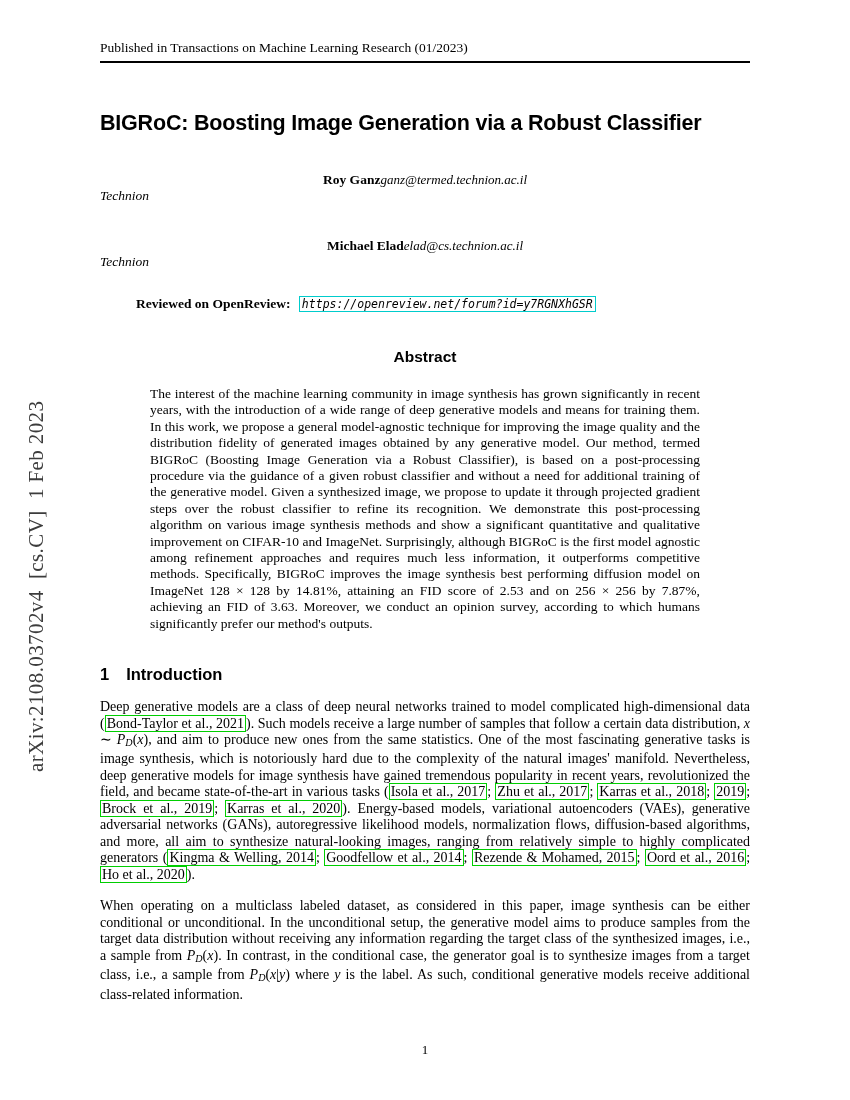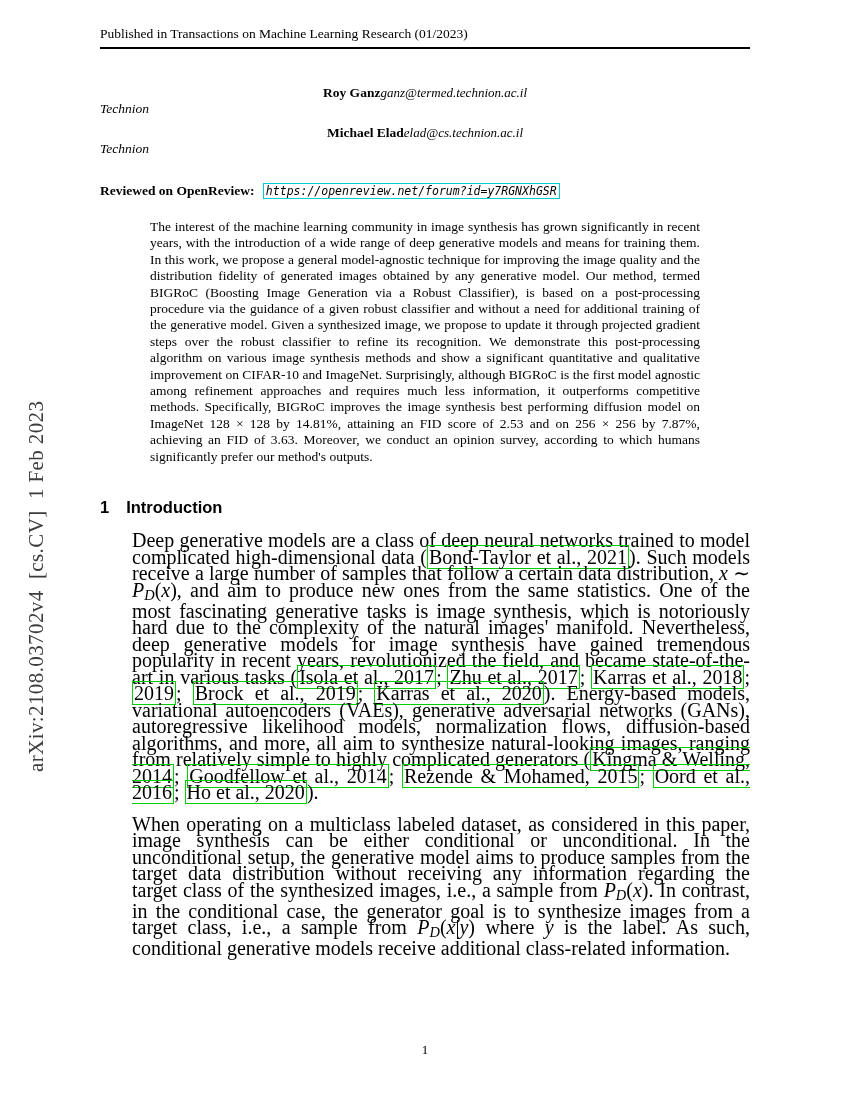--- a/index.html
+++ b/index.html
@@ -21,39 +21,39 @@
     transform: rotate(-90deg);
     transform-origin: 0 0;
     font-size: 21px;
     color: #3c3c3c;
     white-space: pre;
     letter-spacing: 0.4px;
   }
 
   .content { position: absolute; left: 100px; top: 0; width: 650px; }
 
-  .pub-header { padding-top: 26px; font-size: 13.5px; }
+  .pub-header { padding-top: 40px; font-size: 13.5px; }
   .header-rule { margin-top: 5px; height: 2px; background: #000; }
 
   .title {
     margin-top: 48px;
     font-family: "Liberation Sans", sans-serif;
     font-weight: bold;
     font-size: 21.5px;
     letter-spacing: -0.2px;
   }
 
   .author-block { margin-top: 36px; font-size: 13.5px; }
-  .author-block.second { margin-top: 7px; }
+  .author-block.second { margin-top: 33px; }
   .author-row { display: flex; justify-content: center; align-items: baseline; }
   .author-name { font-weight: bold; }
   .author-email { font-style: italic; font-size: 13px; }
   .author-affil { font-style: italic; line-height: 16.5px; }
 
-  .review-row { margin-top: 26px; font-size: 13.5px; }
+  .review-row { margin-top: 26px; font-size: 13.5px; margin-left: 36px; }
   .review-label { font-weight: bold; }
   .review-url {
     font-family: "DejaVu Sans Mono", monospace;
     font-style: italic;
     font-size: 11.5px;
     border: 1px solid var(--url-color, #00cccc);
     padding: 0 2px;
     margin-left: 5px;
   }
 
@@ -74,24 +74,23 @@
   .section-heading {
     margin-top: 33px;
     font-family: "Liberation Sans", sans-serif;
     font-size: 16.5px;
     font-weight: bold;
   }
   .sec-num { margin-right: 17px; }
 
   .body-para {
     margin-top: 15px;
-    font-size: 20px;
+    font-size: 14px;
     line-height: 16.5px;
     text-align: justify;
-    margin-left: 32px;
   }
 
   .seg-cite { border: 1px solid var(--cite-color, #00ce00); padding: 0 1px; }
   .seg-i { font-style: italic; }
   .seg-sub { font-style: italic; font-size: 0.72em; vertical-align: -0.18em; }
 
   .page-number {
     position: absolute;
     top: 1042px;
     left: 0;
@@ -106,20 +105,21 @@
 <div class="page">
 
   <div class="arxiv-watermark">arXiv:2108.03702v4  [cs.CV]  1 Feb 2023</div>
 
   <div class="content">
 
     <div class="pub-header">Published in Transactions on Machine Learning Research (01/2023)</div>
 
     <div class="header-rule"></div>
 
+    <h1 class="title">BIGRoC: Boosting Image Generation via a Robust Classifier</h1>
 
     <div class="author-block">
       <div class="author-row">
         <span class="author-name">Roy Ganz</span>
         <span class="author-email">ganz@termed.technion.ac.il</span>
       </div>
       <div class="author-affil">Technion</div>
     </div>
 
     <div class="author-block second">
@@ -128,20 +128,21 @@
         <span class="author-email">elad@cs.technion.ac.il</span>
       </div>
       <div class="author-affil">Technion</div>
     </div>
 
     <div class="review-row">
       <span class="review-label">Reviewed on OpenReview:</span>
       <span class="review-url">https://openreview.net/forum?id=y7RGNXhGSR</span>
     </div>
 
+    <h2 class="abstract-heading">Abstract</h2>
 
     <p class="abstract-body">The interest of the machine learning community in image synthesis has grown significantly in recent years, with the introduction of a wide range of deep generative models and means for training them. In this work, we propose a general model-agnostic technique for improving the image quality and the distribution fidelity of generated images obtained by any generative model. Our method, termed BIGRoC (Boosting Image Generation via a Robust Classifier), is based on a post-processing procedure via the guidance of a given robust classifier and without a need for additional training of the generative model. Given a synthesized image, we propose to update it through projected gradient steps over the robust classifier to refine its recognition. We demonstrate this post-processing algorithm on various image synthesis methods and show a significant quantitative and qualitative improvement on CIFAR-10 and ImageNet. Surprisingly, although BIGRoC is the first model agnostic among refinement approaches and requires much less information, it outperforms competitive methods. Specifically, BIGRoC improves the image synthesis best performing diffusion model on ImageNet 128 × 128 by 14.81%, attaining an FID score of 2.53 and on 256 × 256 by 7.87%, achieving an FID of 3.63. Moreover, we conduct an opinion survey, according to which humans significantly prefer our method's outputs.</p>
 
     <h2 class="section-heading">
       <span class="sec-num">1</span><span>Introduction</span>
     </h2>
 
     <p class="body-para"><span>Deep generative models are a class of deep neural networks trained to model complicated high-dimensional data (</span><span class="seg-cite">Bond-Taylor et al., 2021</span><span>). Such models receive a large number of samples that follow a certain data distribution, </span><span class="seg-i">x</span><span> ∼ </span><span class="seg-i">P</span><span class="seg-sub">D</span><span>(</span><span class="seg-i">x</span><span>), and aim to produce new ones from the same statistics. One of the most fascinating generative tasks is image synthesis, which is notoriously hard due to the complexity of the natural images' manifold. Nevertheless, deep generative models for image synthesis have gained tremendous popularity in recent years, revolutionized the field, and became state-of-the-art in various tasks (</span><span class="seg-cite">Isola et al., 2017</span><span>; </span><span class="seg-cite">Zhu et al., 2017</span><span>; </span><span class="seg-cite">Karras et al., 2018</span><span>; </span><span class="seg-cite">2019</span><span>; </span><span class="seg-cite">Brock et al., 2019</span><span>; </span><span class="seg-cite">Karras et al., 2020</span><span>). Energy-based models, variational autoencoders (VAEs), generative adversarial networks (GANs), autoregressive likelihood models, normalization flows, diffusion-based algorithms, and more, all aim to synthesize natural-looking images, ranging from relatively simple to highly complicated generators (</span><span class="seg-cite">Kingma &amp; Welling, 2014</span><span>; </span><span class="seg-cite">Goodfellow et al., 2014</span><span>; </span><span class="seg-cite">Rezende &amp; Mohamed, 2015</span><span>; </span><span class="seg-cite">Oord et al., 2016</span><span>; </span><span class="seg-cite">Ho et al., 2020</span><span>).</span></p>
 
     <p class="body-para"><span>When operating on a multiclass labeled dataset, as considered in this paper, image synthesis can be either conditional or unconditional. In the unconditional setup, the generative model aims to produce samples from the target data distribution without receiving any information regarding the target class of the synthesized images, i.e., a sample from </span><span class="seg-i">P</span><span class="seg-sub">D</span><span>(</span><span class="seg-i">x</span><span>). In contrast, in the conditional case, the generator goal is to synthesize images from a target class, i.e., a sample from </span><span class="seg-i">P</span><span class="seg-sub">D</span><span>(</span><span class="seg-i">x</span><span>|</span><span class="seg-i">y</span><span>) where </span><span class="seg-i">y</span><span> is the label. As such, conditional generative models receive additional class-related information.</span></p>

